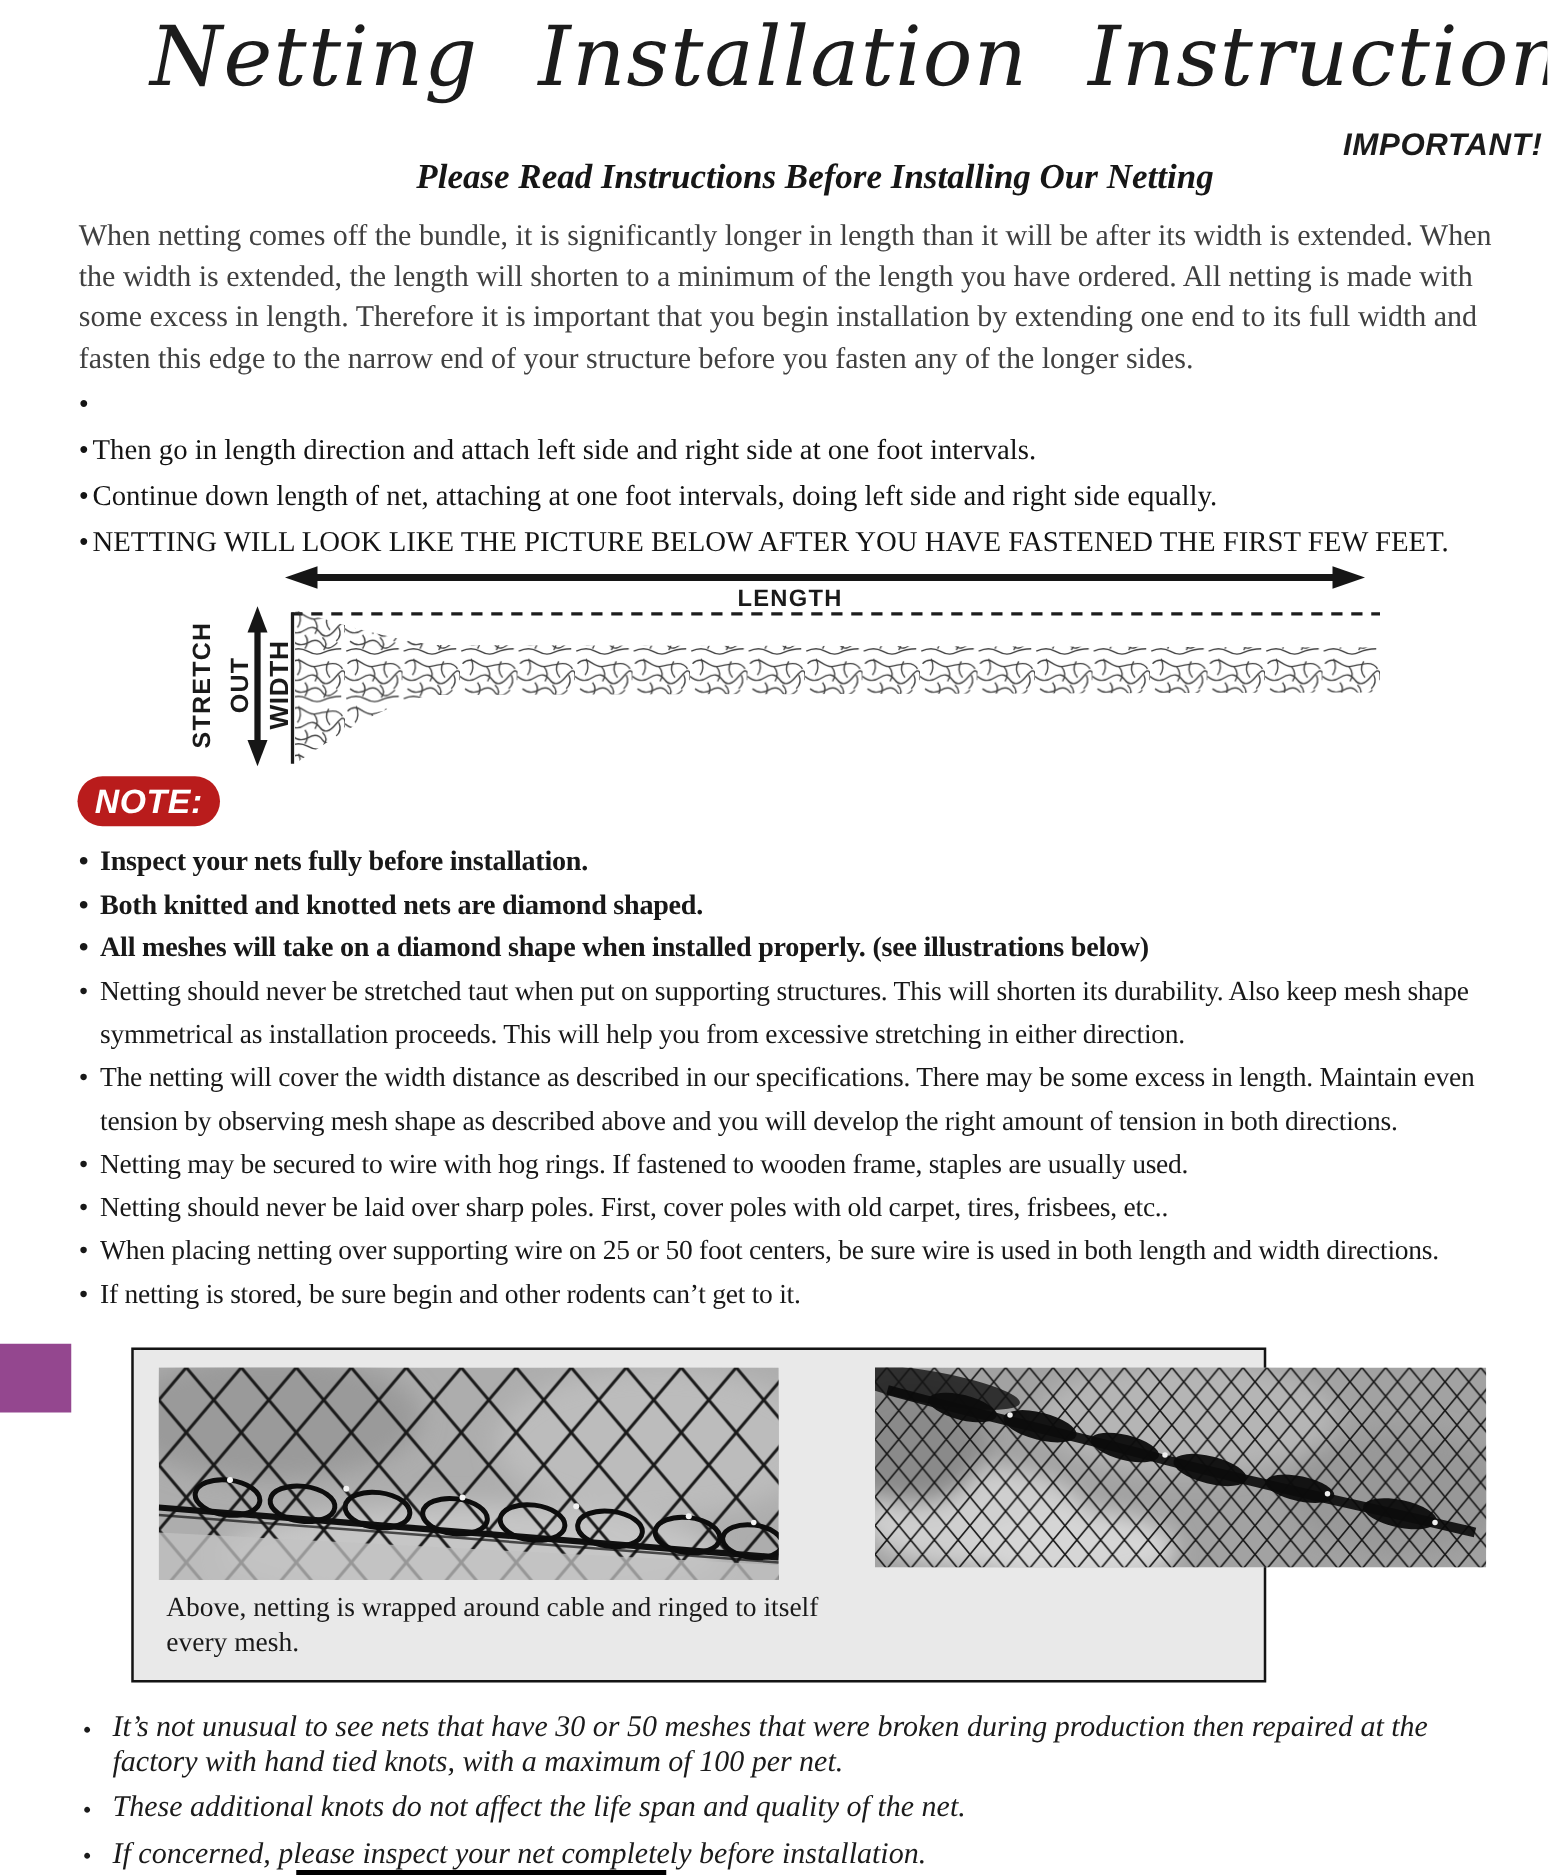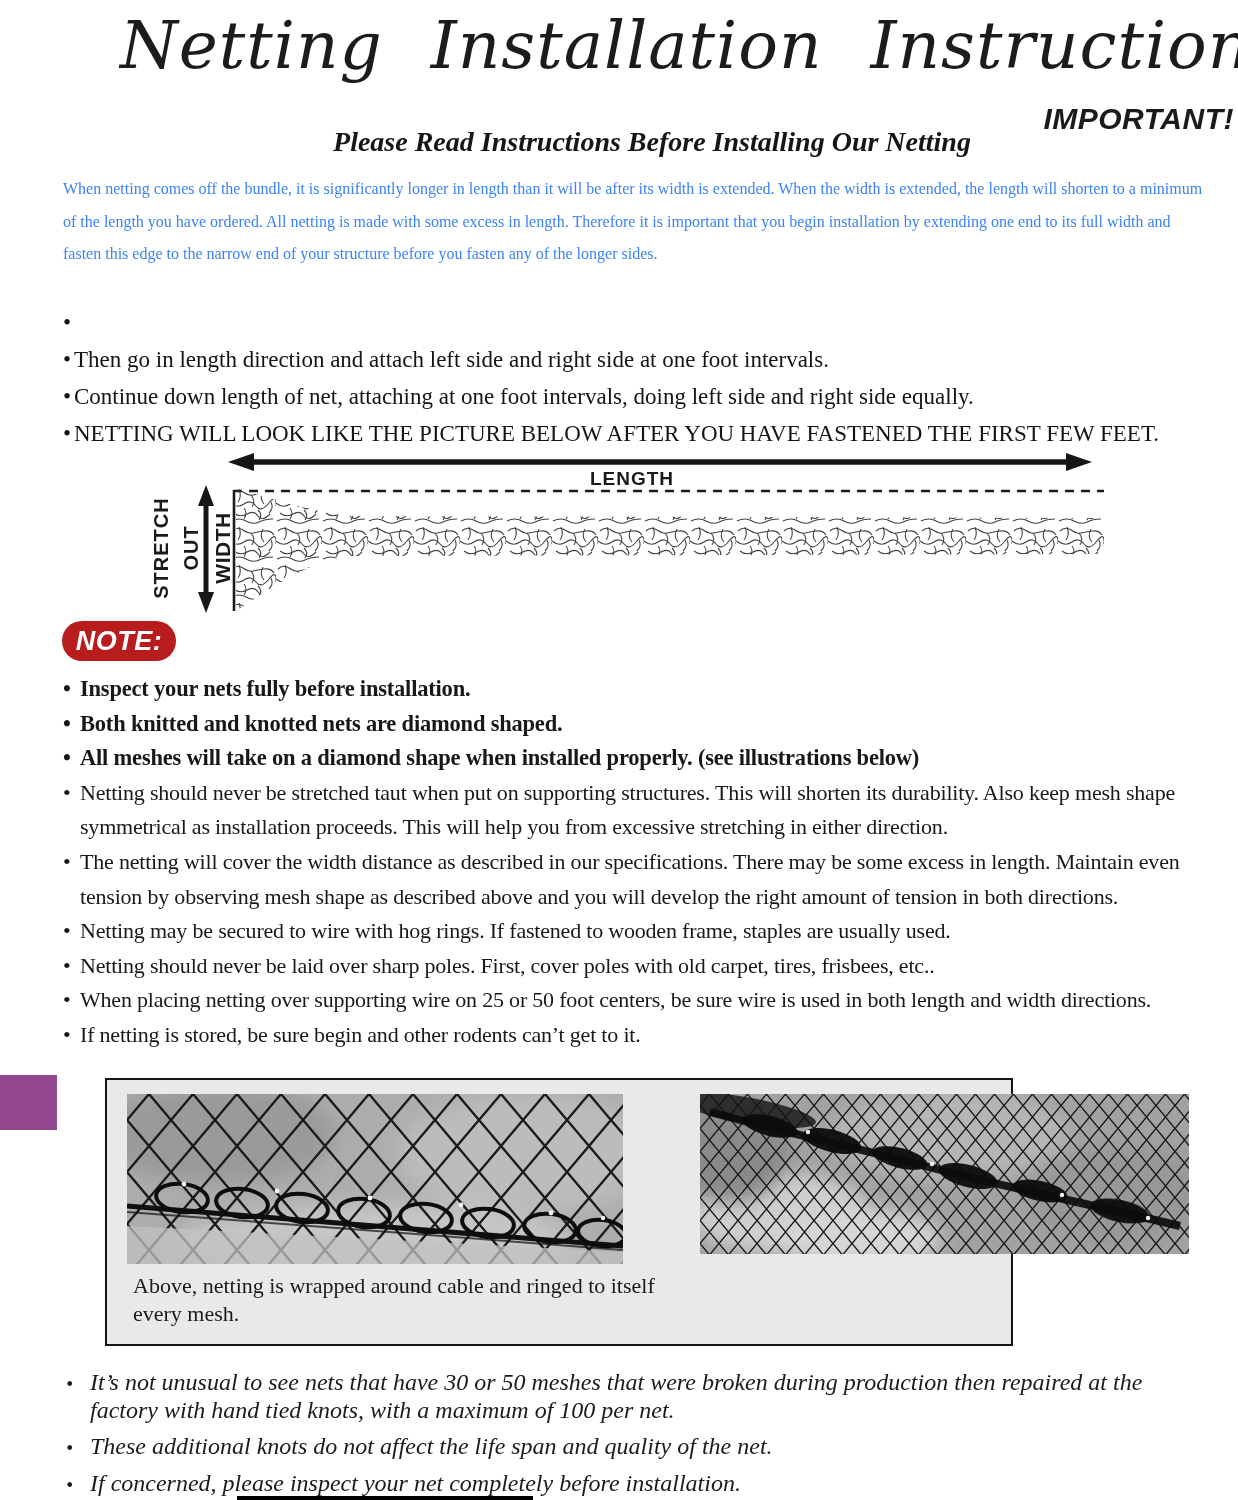--- a/index.html
+++ b/index.html
@@ -14,31 +14,31 @@
   
   .title {
     top:-10px; left:120px; width:1118px; text-align:center;
     font-family:"DejaVu Serif", serif; font-style:italic; font-weight:400;
     font-size:66px; line-height:112px; word-spacing:26px; letter-spacing:1px;
     color:#1c1c1c; white-space:nowrap;
   }
   .important {
     top:102px; right:4px;
     font-family:"Liberation Sans", sans-serif; font-weight:bold; font-style:italic;
-    font-size:30px; letter-spacing:0.5px; color:#1b1b1b;
+    font-size:25px; letter-spacing:0.5px; color:#1b1b1b;
   }
   .subtitle {
     top:126px; left:33px; width:1238px; text-align:center;
     font-weight:bold; font-style:italic; font-size:28px; color:#161616;
   }
 
   
   .intro {
     top:173px; left:63px; width:1140px;
-    font-size:16px; line-height:32.5px; color:#3b82f6;
+    font-size:24px; line-height:32.5px; color:#404040;
   }
   .steps { top:306px; left:63px; width:1175px; list-style:none; }
   .steps li { display:flex; height:37px; align-items:flex-start; white-space:nowrap;
               font-size:23px; line-height:34px; }
   .steps .blt { width:11px; font-size:23px; }
 
   
   .diagram { top:448px; left:0; width:1238px; height:172px; }
   .dlabel { font-family:"Liberation Sans", sans-serif; font-weight:bold;
             fill:#1a1a1a; }

